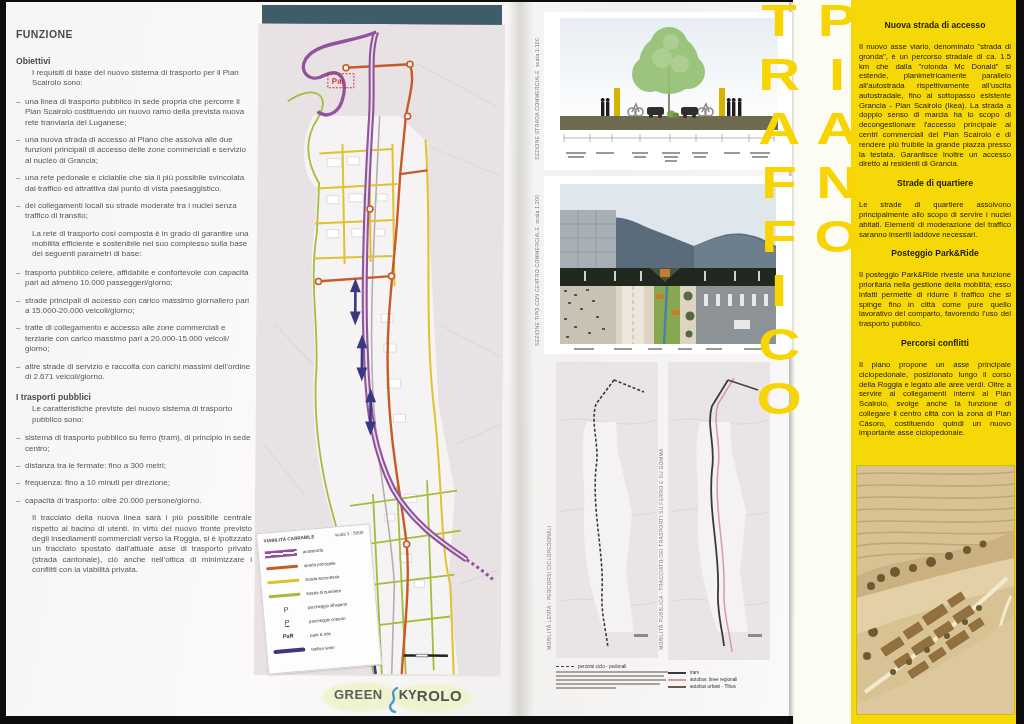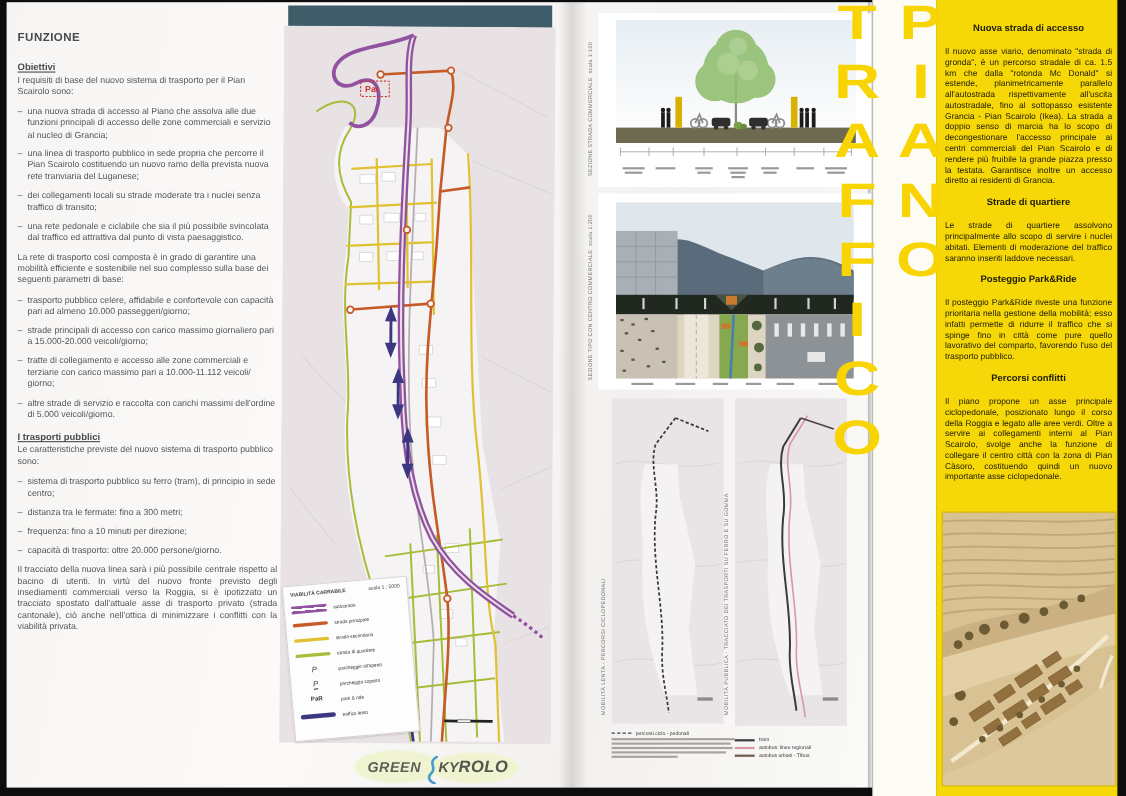--- a/index.html
+++ b/index.html
@@ -12,43 +12,43 @@
   #fold-shadow{left:508px;top:2px;width:26px;height:714px;
     background:linear-gradient(90deg,rgba(0,0,0,0) 0%,rgba(90,85,80,.18) 45%,rgba(0,0,0,0) 100%);}
   #right-fold{left:789px;top:0;width:6px;height:724px;background:linear-gradient(90deg,rgba(0,0,0,.25),rgba(0,0,0,0));}
   #band-white{left:793px;top:0;width:58px;height:724px;background:#fcfbf4;}
   #panel-yellow{left:851px;top:0;width:165px;height:724px;background:#f6d707;}
   #edge-right{left:1016px;top:0;width:8px;height:724px;background:#0d0d0d;}
   
   #text-col{left:16px;top:28px;width:236px;color:#55565a;}
   .doc-title{font-size:15px;font-weight:bold;letter-spacing:.6px;color:#4a4b4f;margin:0 0 14px 0;}
   .doc-section{font-size:10.5px;font-weight:bold;color:#4a4b4f;margin:0 0 16px 0;letter-spacing:.4px;}
-  .sub-h{font-size:8.6px;font-weight:bold;color:#4a4b4f;margin:10px 0 2px 0;text-decoration:underline;}
-  .body-t{font-size:8px;line-height:1.3;margin:0 0 8px 0;text-align:left;}
+  .sub-h{font-size:8.6px;font-weight:bold;color:#4a4b4f;margin:10px 0 2px 0;}
+  .body-t{font-size:8px;line-height:1.3;margin:0 0 8px 16px;text-align:left;}
   ul.dash{list-style:none;margin:0 0 4px 0;padding:0;}
   ul.dash li{font-size:8px;line-height:1.3;margin:0 0 7px 0;padding-left:9px;position:relative;}
   ul.dash li:before{content:"–";position:absolute;left:0;top:0;}
   
   #map-strip{left:262px;top:5px;width:240px;height:21px;background:#3f5c69;}
   #map-wrap{left:256px;top:24px;width:247px;height:652px;transform:rotate(.4deg);}
   #map-legend{left:262px;top:528px;width:114px;height:142px;background:#fdfdfd;
     border:1px solid #d8d2d4;transform:rotate(-5deg);box-shadow:0 1px 2px rgba(0,0,0,.15);
     padding:5px 6px;box-sizing:border-box;}
   .leg-head{display:flex;justify-content:space-between;font-size:4.6px;color:#444;margin-bottom:4px;}
   .leg-row{display:flex;align-items:center;gap:6px;height:14px;}
   .leg-sw{width:32px;flex:0 0 32px;display:flex;justify-content:center;}
   .sw-bar{width:32px;height:3px;border-radius:2px;}
   .sw-auto{width:32px;height:7px;background:linear-gradient(#9153a0 0 2.5px,#fff 2.5px 4.5px,#9153a0 4.5px 7px);}
   .sw-p{font-size:7px;font-style:italic;color:#333;line-height:1;}
   .sw-par{font-size:5.5px;font-weight:bold;color:#333;line-height:1;}
   .leg-lab{font-size:4.3px;color:#333;}
   
   #logo{left:322px;top:678px;width:160px;height:38px;}
   .logo-blob{position:absolute;background:#eff3cf;border-radius:50%;filter:blur(1px);}
-  .logo-line{position:absolute;left:12px;top:9px;display:flex;align-items:center;font-style:italic;}
+  .logo-line{position:absolute;left:12px;top:9px;display:flex;align-items:flex-start;}
   .lg-green{font-size:13px;font-weight:bold;color:#5b6058;letter-spacing:.5px;}
   .lg-ky{font-size:13px;font-weight:bold;color:#50554d;}
   .lg-rolo{font-size:15px;font-weight:bold;color:#50554d;letter-spacing:.5px;}
   
   .vlabel{writing-mode:vertical-rl;transform:rotate(180deg);font-size:5px;color:#777;letter-spacing:.3px;white-space:nowrap;}
   #fig1{left:544px;top:12px;width:248px;height:158px;background:#fff;}
   #fig2{left:544px;top:176px;width:248px;height:178px;background:#fff;}
   #map-lenta{left:556px;top:362px;width:102px;height:296px;}
   #map-pubblica{left:668px;top:362px;width:102px;height:298px;}
   .cap-line{background:#a7a3a0;height:2px;margin-bottom:2px;}
@@ -75,31 +75,31 @@
 <div class="abs" id="band-white"></div>
 <div class="abs" id="panel-yellow"></div>
 <div class="abs" id="right-fold"></div>
 <div class="abs" id="edge-right"></div>
 
 <div class="abs" id="text-col">
   <div class="doc-section">FUNZIONE</div>
   <div class="sub-h">Obiettivi</div>
   <p class="body-t">I requisiti di base del nuovo sistema di trasporto per il Pian Scairolo sono:</p>
   <ul class="dash">
+    <li>una linea di trasporto pubblico in sede propria che percorre il Pian Scairolo costituendo un nuovo ramo della prevista nuova rete tranviaria del Luganese;</li>
     <li>una nuova strada di accesso al Piano che assolva alle due funzioni principali di accesso delle zone commerciali e servizio al nucleo di Grancia;</li>
-    <li>una linea di trasporto pubblico in sede propria che percorre il Pian Scairolo costituendo un nuovo ramo della prevista nuova rete tranviaria del Luganese;</li>
+    <li>una rete pedonale e ciclabile che sia il più possibile svincolata dal traffico ed attrattiva dal punto di vista paesaggistico.</li>
     <li>dei collegamenti locali su strade moderate tra i nuclei senza traffico di transito;</li>
-    <li>una rete pedonale e ciclabile che sia il più possibile svincolata dal traffico ed attrattiva dal punto di vista paesaggistico.</li>
   </ul>
   <p class="body-t" style="margin-top:6px">La rete di trasporto così composta è in grado di garantire una mobilità efficiente e sostenibile nel suo complesso sulla base dei seguenti parametri di base:</p>
   <ul class="dash">
     <li>trasporto pubblico celere, affidabile e confortevole con capacità pari ad almeno 10.000 passeggeri/giorno;</li>
     <li>strade principali di accesso con carico massimo giornaliero pari a 15.000-20.000 veicoli/giorno;</li>
-    <li>tratte di collegamento e accesso alle zone commerciali e terziarie con carico massimo pari a 10.000-11.112 veicoli/ giorno;</li>
-    <li>altre strade di servizio e raccolta con carichi massimi dell'ordine di 5.000 veicoli/giorno.</li>
+    <li>tratte di collegamento e accesso alle zone commerciali e terziarie con carico massimo pari a 20.000-15.000 veicoli/ giorno;</li>
+    <li>altre strade di servizio e raccolta con carichi massimi dell'ordine di 2.671 veicoli/giorno.</li>
   </ul>
   <div class="sub-h">I trasporti pubblici</div>
   <p class="body-t">Le caratteristiche previste del nuovo sistema di trasporto pubblico sono:</p>
   <ul class="dash">
     <li>sistema di trasporto pubblico su ferro (tram), di principio in sede centro;</li>
     <li>distanza tra le fermate: fino a 300 metri;</li>
     <li>frequenza: fino a 10 minuti per direzione;</li>
     <li>capacità di trasporto: oltre 20.000 persone/giorno.</li>
   </ul>
   <p class="body-t" style="text-align:justify">Il tracciato della nuova linea sarà i più possibile centrale rispetto al bacino di utenti. In virtù del nuovo fronte previsto degli insediamenti commerciali verso la Roggia, si è ipotizzato un tracciato spostato dall'attuale asse di trasporto privato (strada cantonale), ciò anche nell'ottica di minimizzare i conflitti con la viabilità privata.</p>

